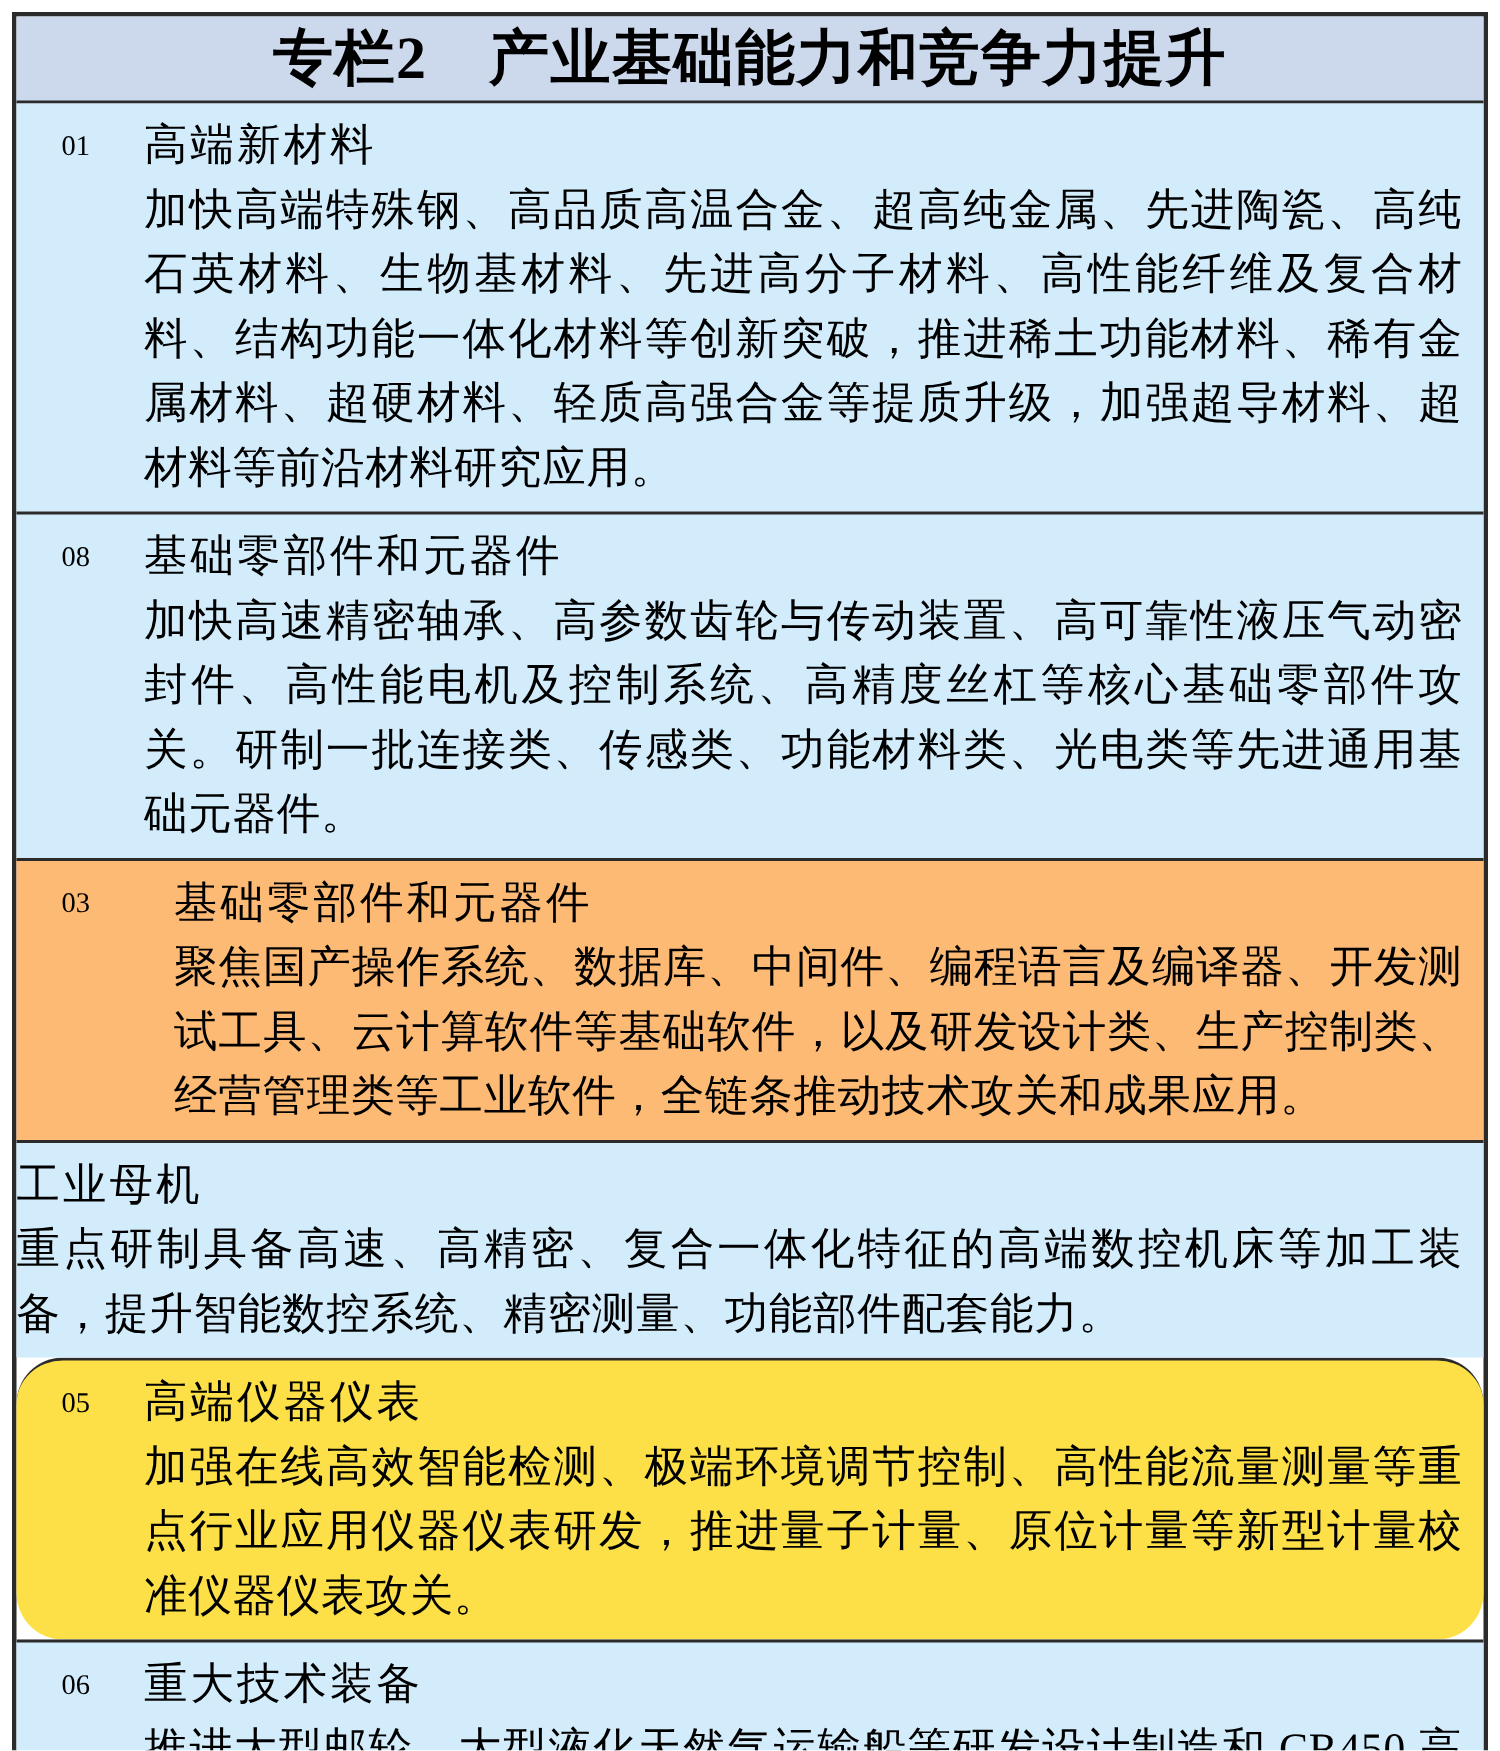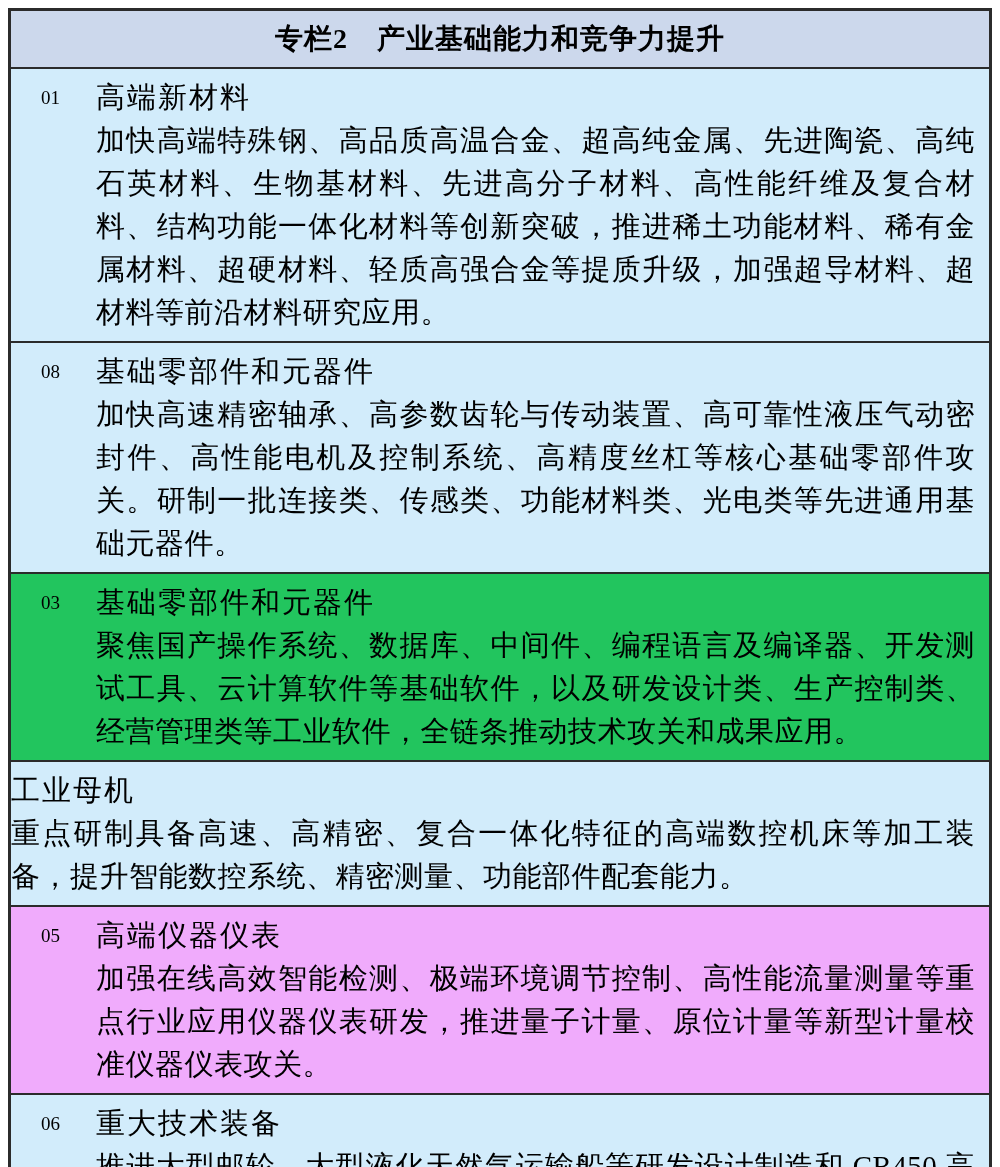--- a/index.html
+++ b/index.html
@@ -23,21 +23,21 @@
     top: 8px;
     width: 978px;
     border: 3px solid #2b2b2b;
     box-sizing: content-box;
   }
   .box-header {
     background: #ccd8ec;
     border-bottom: 2px solid #2b2b2b;
     text-align: center;
     font-weight: bold;
-    font-size: 28px;
+    font-size: 40px;
     line-height: 34px;
     padding: 11px 0 11px 0;
     color: #000;
     letter-spacing: 1px;
   }
   .section {
     background: #d2ecfb;
     display: flex;
     flex-direction: row;
     padding: 7px 14px 7px 0;
@@ -90,36 +90,36 @@
   </div>
 
   <div class="section" style="background: rgb(210, 236, 251);">
     <div class="num">08</div>
     <div class="content">
       <div class="sec-title">基础零部件和元器件</div>
       <div class="sec-body">加快高速精密轴承、高参数齿轮与传动装置、高可靠性液压气动密封件、高性能电机及控制系统、高精度丝杠等核心基础零部件攻关。研制一批连接类、传感类、功能材料类、光电类等先进通用基础元器件。</div>
     </div>
   </div>
 
-  <div class="section" style="background: #22c55e;">
+  <div class="section" style="background: #fdba74; gap: 20px;">
     <div class="num">03</div>
     <div class="content">
       <div class="sec-title">基础零部件和元器件</div>
       <div class="sec-body">聚焦国产操作系统、数据库、中间件、编程语言及编译器、开发测试工具、云计算软件等基础软件，以及研发设计类、生产控制类、经营管理类等工业软件，全链条推动技术攻关和成果应用。</div>
     </div>
   </div>
 
   <div class="section" style="background: rgb(210, 236, 251);">
     <div class="content">
       <div class="sec-title">工业母机</div>
       <div class="sec-body">重点研制具备高速、高精密、复合一体化特征的高端数控机床等加工装备，提升智能数控系统、精密测量、功能部件配套能力。</div>
     </div>
   </div>
 
-  <div class="section" style="background: #f0abfc;">
+  <div class="section" style="background: #fde047; border-radius: 31px;">
     <div class="num">05</div>
     <div class="content">
       <div class="sec-title">高端仪器仪表</div>
       <div class="sec-body">加强在线高效智能检测、极端环境调节控制、高性能流量测量等重点行业应用仪器仪表研发，推进量子计量、原位计量等新型计量校准仪器仪表攻关。</div>
     </div>
   </div>
 
   <div class="section" style="background: rgb(210, 236, 251);">
     <div class="num">06</div>
     <div class="content">

